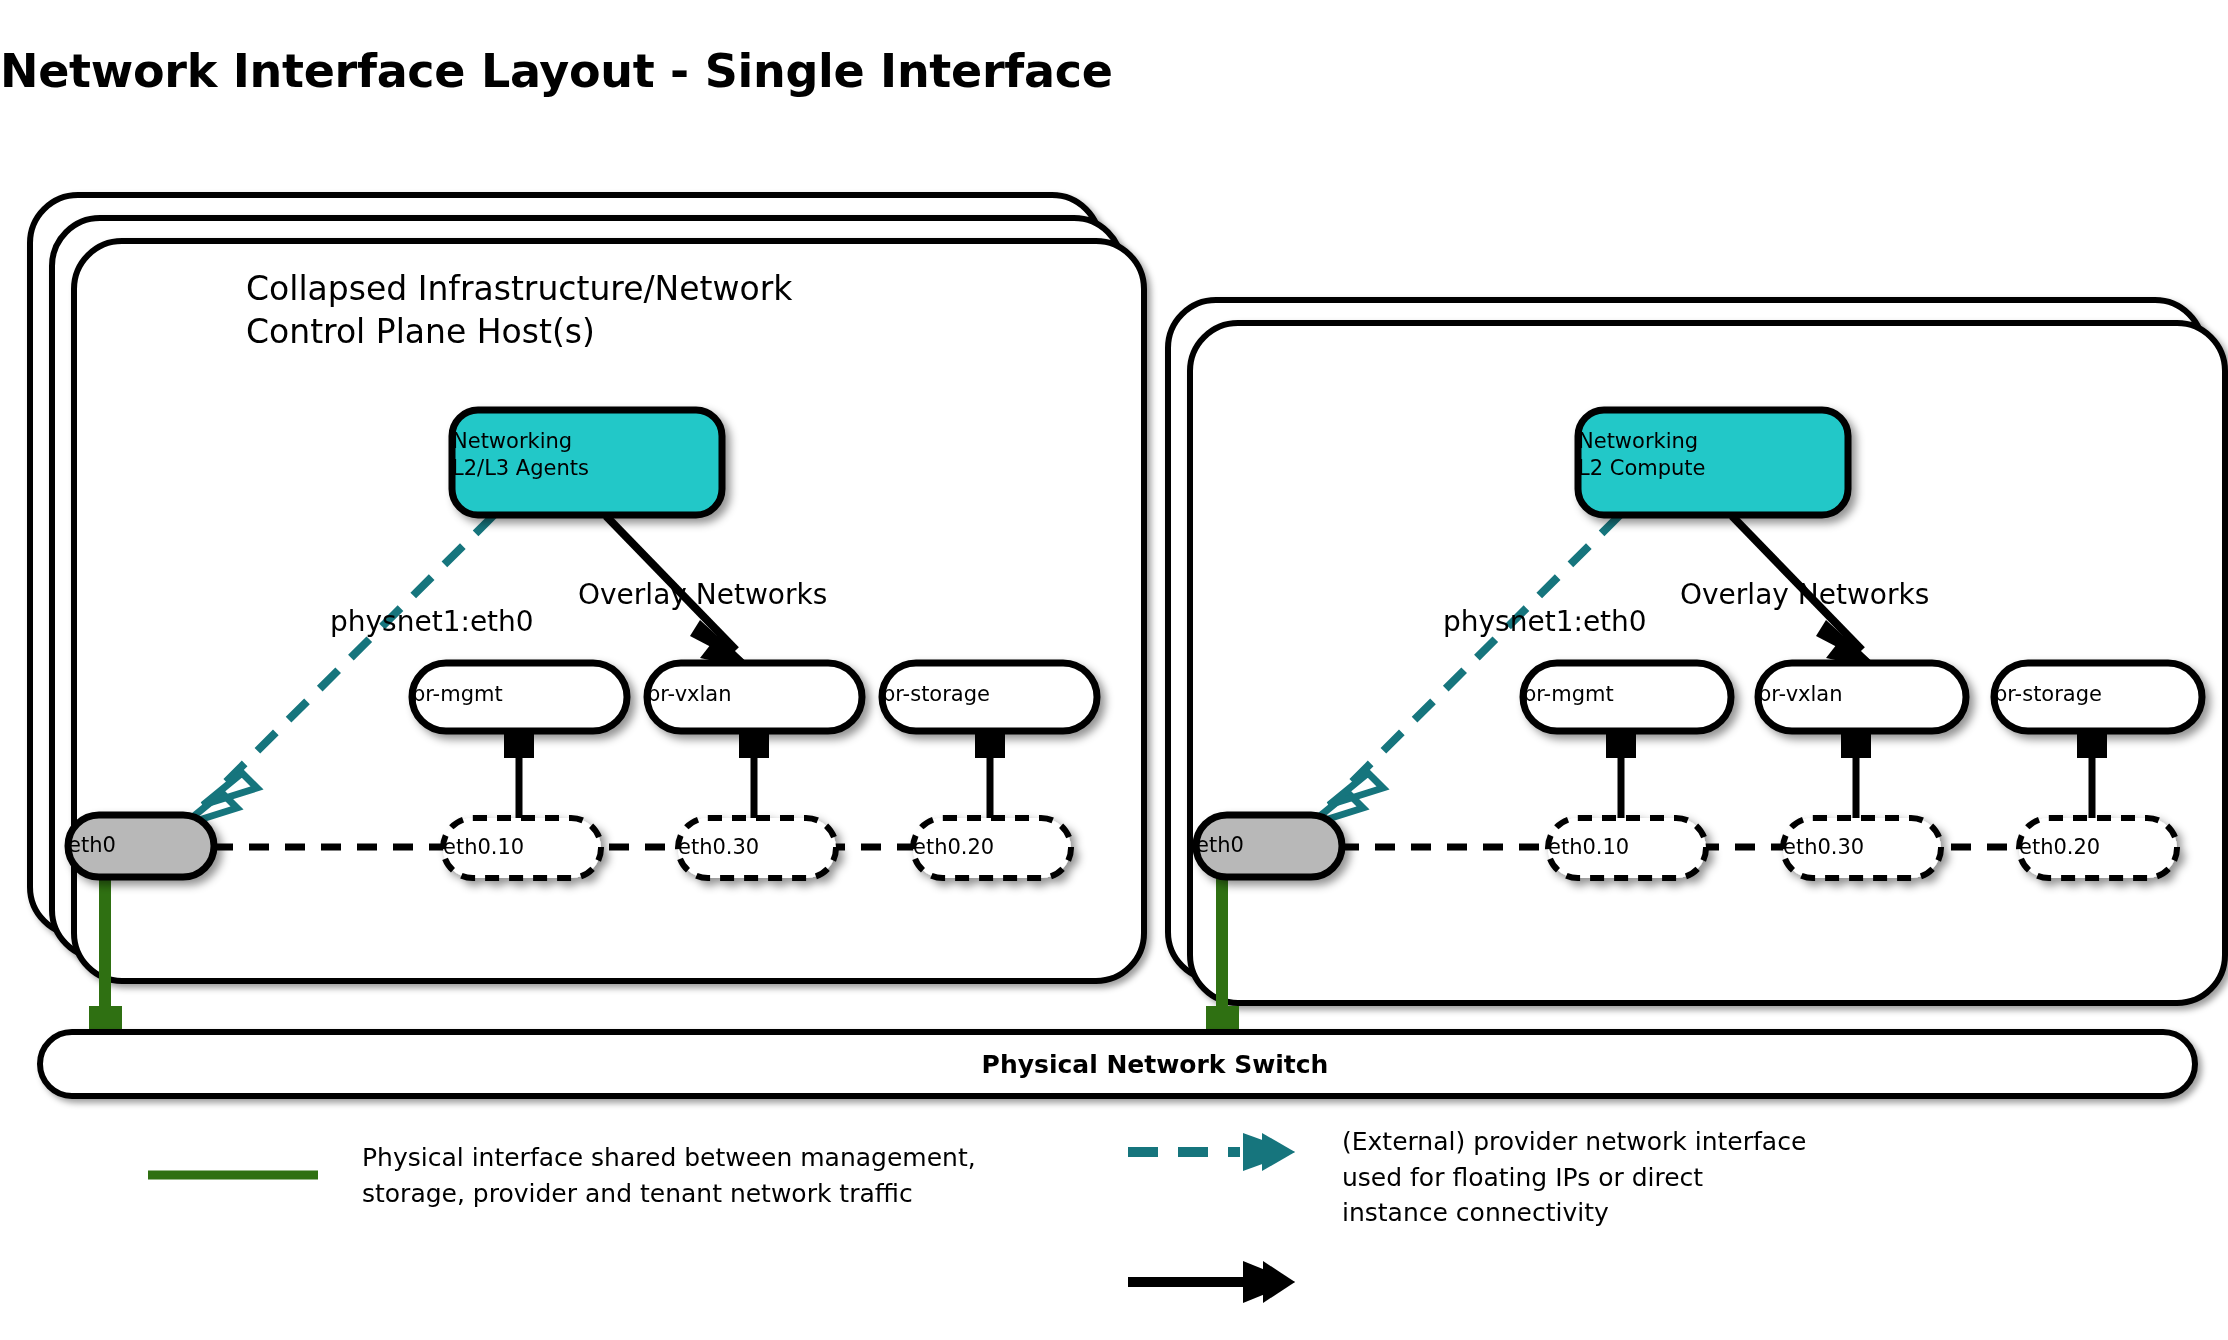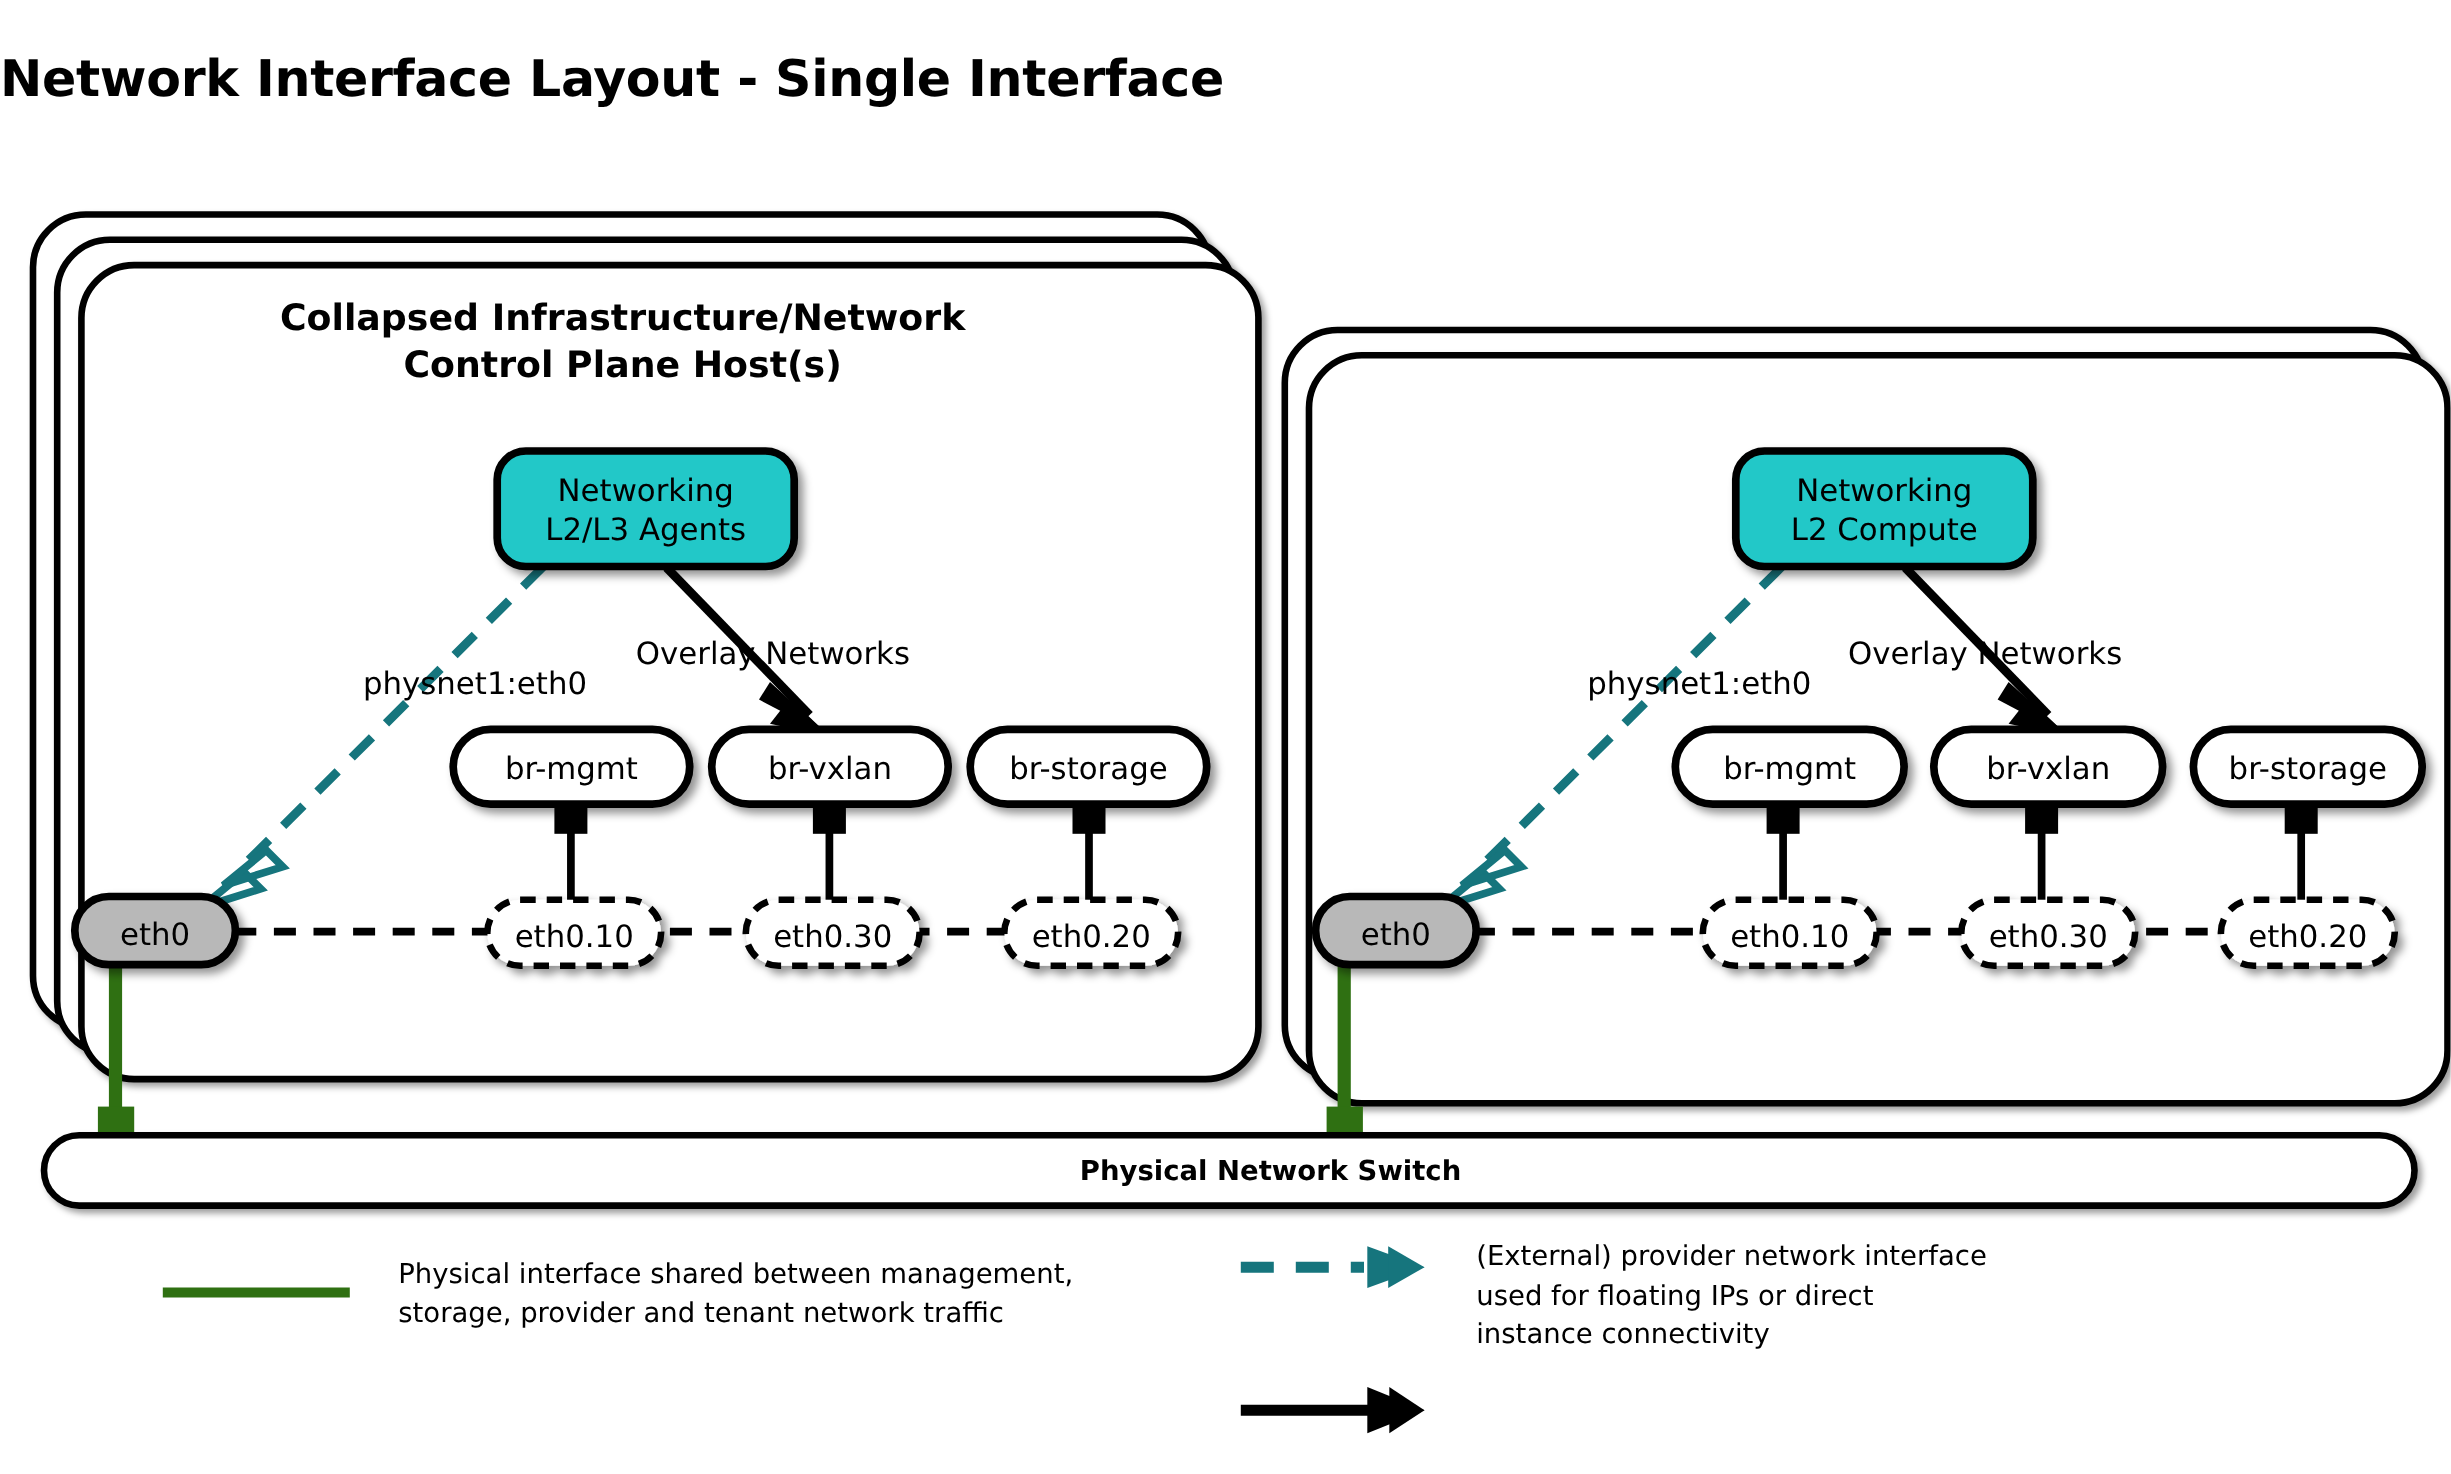--- a/index.html
+++ b/index.html
@@ -8,25 +8,25 @@
     font-family:"DejaVu Sans","Liberation Sans",sans-serif;
     color:#000;
   }
   #diagram{position:absolute;inset:0;}
   .svgroot{position:absolute;left:0;top:0;width:2228px;height:1340px;}
   .title{
     position:absolute;left:0;top:44px;width:2228px;text-align:left;
     font-size:46px;font-weight:bold;letter-spacing:-0.3px;
   }
   .hosttitle{
-    position:absolute;text-align:center;font-size:33px;font-weight:bold;
+    position:absolute;text-align:left;font-size:33px;font-weight:normal;
     line-height:1.30;
   }
   .nodelabel{
-    position:absolute;text-align:center;font-size:28px;line-height:1.28;
+    position:absolute;font-size:21px;line-height:1.28;
     white-space:nowrap;
   }
   .edgelabel{
     position:absolute;text-align:right;font-size:28px;white-space:nowrap;
   }
   .switchlabel{
     position:absolute;text-align:center;font-size:25px;font-weight:bold;
     width:2228px;left:0;
   }
   .legendtext{

